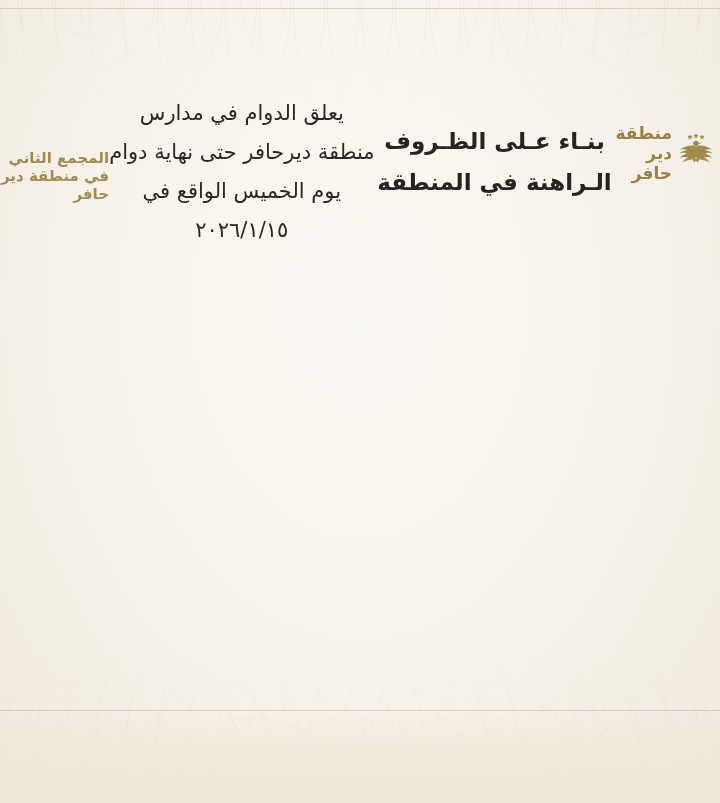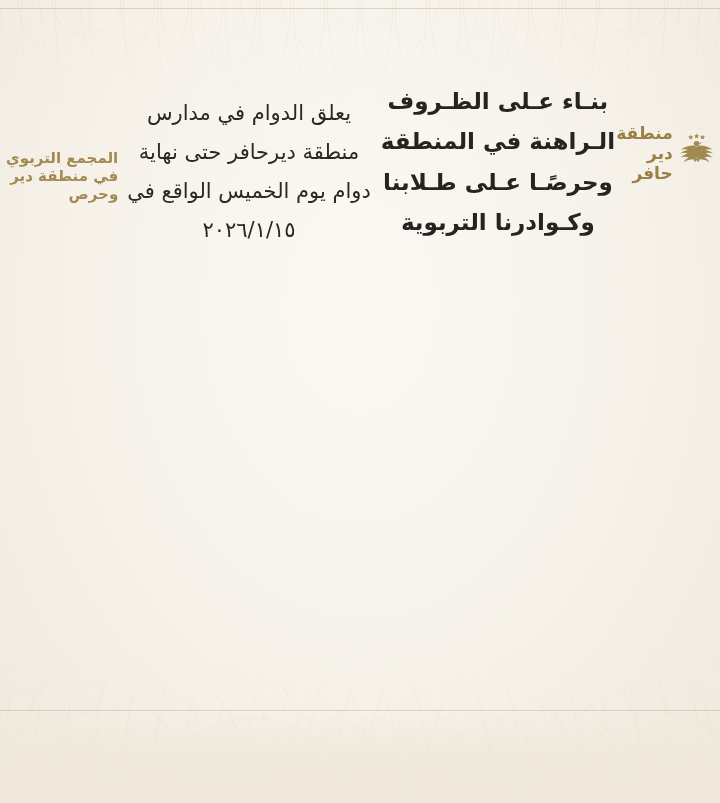--- a/index.html
+++ b/index.html
@@ -163,22 +163,21 @@
         <path d="M60 36 c-4 0-7 2-7 6 0 7 2 16 7 24 5-8 7-17 7-24 0-4-3-6-7-6z"></path>
         <path d="M52 66 h16 l-3 10 -5-5 -5 5z"></path>
       </g>
     </svg>
 
     <div class="authority">منطقة دير حافر</div>
 
 
     <div class="lede">
       <div>بنـاء عـلى الظـروف الـراهنة في المنطقة</div>
-      <div>وحرصًـا عـلى طـلابنا وكـوادرنا التربوية</div>
     </div>
 
     <div class="para first">يعلق الدوام في مدارس منطقة  ديرحافر حتى نهاية دوام يوم الخميس الواقع في ٢٠٢٦/١/١٥</div>
 
 
-    <div class="signature">المجمع التربوي في منطقة دير وحرص</div>
+    <div class="signature">المجمع الثاني في منطقة دير حافر</div>
 
   </div>
 </div>
 
 </body></html>

